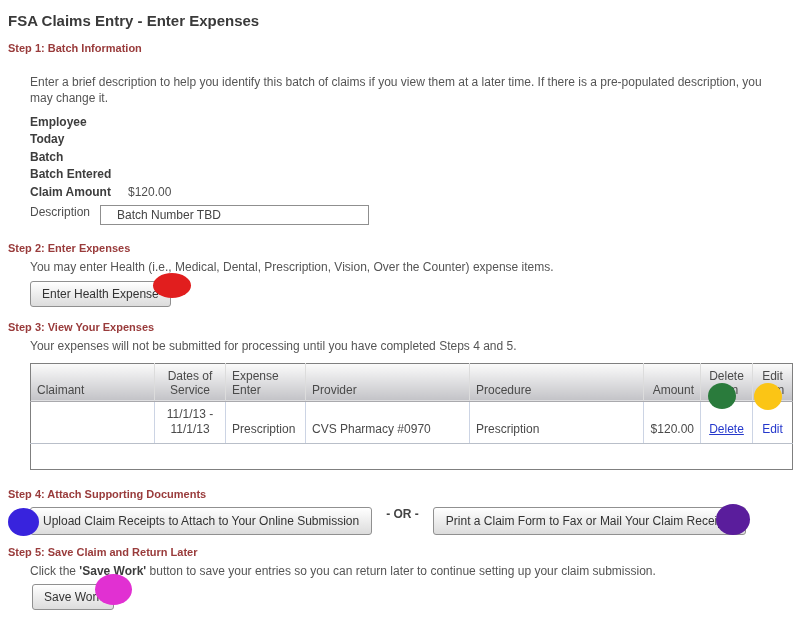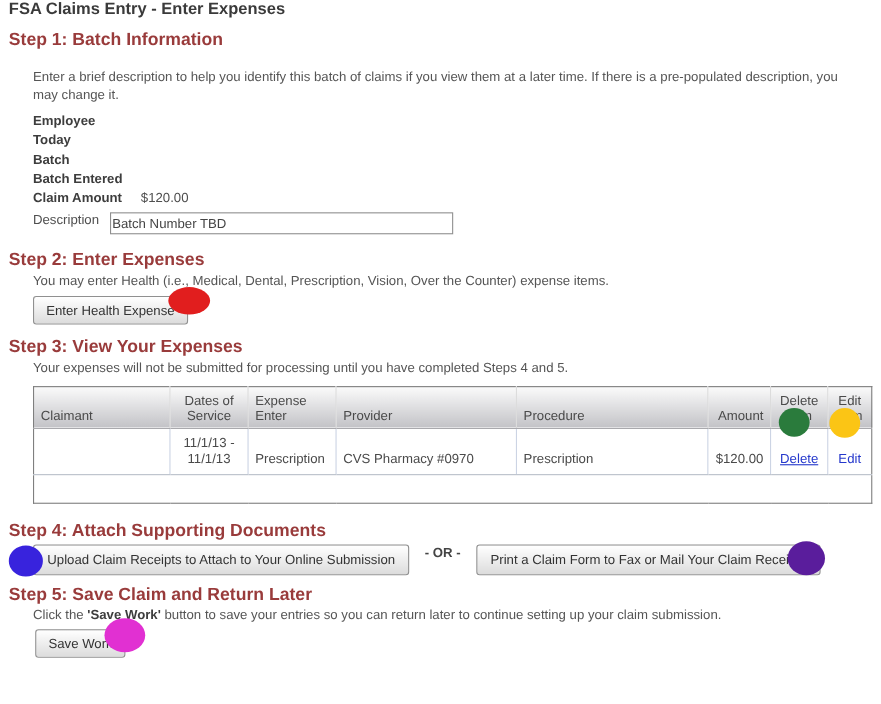--- a/index.html
+++ b/index.html
@@ -1,40 +1,40 @@
 <!DOCTYPE html>
 <html style="--accent: #993b3b; --link: #2538cc;"><head>
 <meta charset="utf-8">
 <style>
   :root { --accent:#993b3b; --link:#2538cc; }
   * { box-sizing:border-box; }
   html,body { margin:0; padding:0; width:801px; height:640px; background:#fff; overflow:hidden; }
   body { font-family:"Liberation Sans", sans-serif; font-size:12px; color:#4f4f4f; }
   .page { position:relative; width:801px; height:640px; }
 
-  h1.page-title { margin:0 0 0 8px; font-size:15px; line-height:18px; font-weight:bold; color:#3a3a3a; }
+  h1.page-title { margin:12px 0 0 8px; font-size:15px; line-height:18px; font-weight:bold; color:#3a3a3a; }
 
-  .step-heading { margin:0 0 0 8px; font-size:16px; line-height:15px; font-weight:bold; color:var(--accent); }
+  .step-heading { margin:0 0 0 8px; font-size:11px; line-height:15px; font-weight:bold; color:var(--accent); }
   #step1-heading { margin-top:11px; }
   #step2-heading { margin-top:16px; }
   #step3-heading { margin-top:13px; }
   #step4-heading { margin-top:17px; }
   #step5-heading { margin-top:10px; }
 
   .instructions { margin:19px 0 0 30px; width:752px; line-height:15.5px; color:#555; }
   .tight { margin-top:4px; }
 
   
   .field-rows { margin:7px 0 0 30px; }
   .field-row { display:flex; height:17.5px; align-items:center; }
   .field-label { width:98px; font-weight:bold; color:#3d3d3d; }
   .field-value { color:#4f4f4f; }
   .desc-row { display:flex; margin:4px 0 0 30px; align-items:flex-start; }
   .desc-label { width:70px; color:#4f4f4f; }
-  .desc-input { width:312px; height:20px; border:1px solid #8f8f8f; padding:1px 1px; font-family:"Liberation Sans", sans-serif; font-size:12px; color:#444; background:#fff; }
+  .desc-input { width:269px; height:20px; border:1px solid #8f8f8f; padding:1px 16px; font-family:"Liberation Sans", sans-serif; font-size:12px; color:#444; background:#fff; }
 
   
   .btn { display:inline-block; font-family:"Liberation Sans", sans-serif; font-size:12px; color:#333;
          background:linear-gradient(#ffffff,#dcdcdc); border:1px solid #909090; border-radius:3px;
          padding:5px 11px; cursor:pointer; }
   .btn-enter-health { margin:6px 0 0 30px; }
   .btn-save { margin:5px 0 0 32px; }
   .btn-wide { padding:6px 12px; }
 
   

